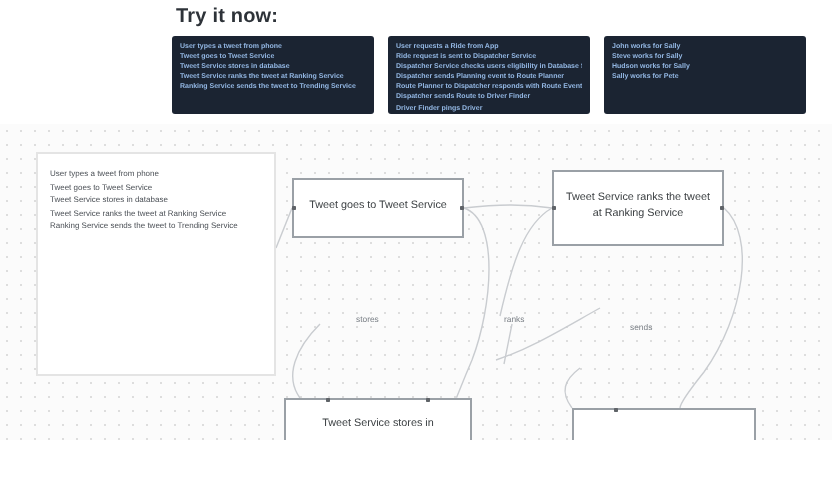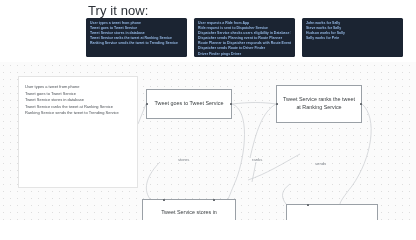--- a/index.html
+++ b/index.html
@@ -20,22 +20,22 @@
     position: absolute;
     left: 0; top: 0;
     width: 416px;
     height: 62px;
     background: #ffffff;
   }
   #try-title {
     position: absolute;
     left: 88px;
     top: 3px;
-    font-size: 13px;
-    font-weight: normal;
+    font-size: 10px;
+    font-weight: bold;
     color: #2d3238;
     letter-spacing: 0.1px;
   }
 
   .example-cards {
     position: absolute;
     left: 86px;
     top: 18px;
     display: flex;
     gap: 7px;

